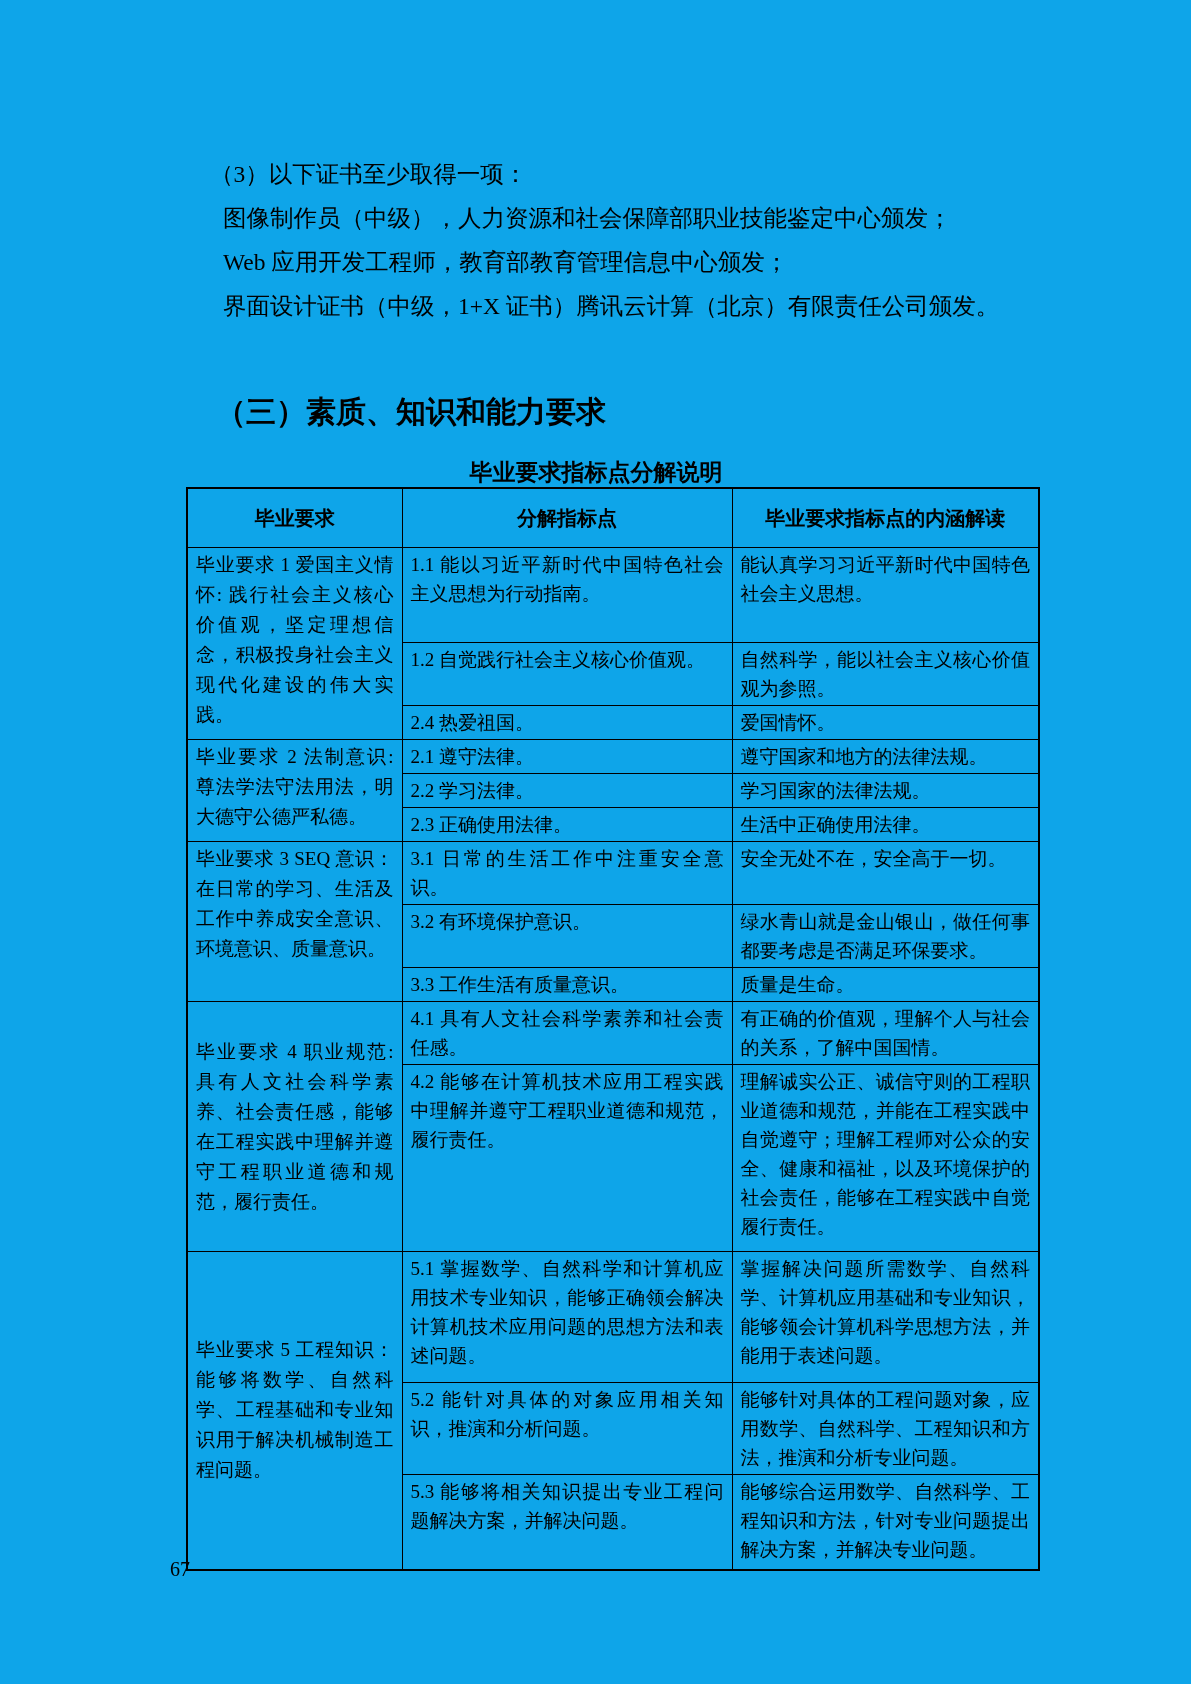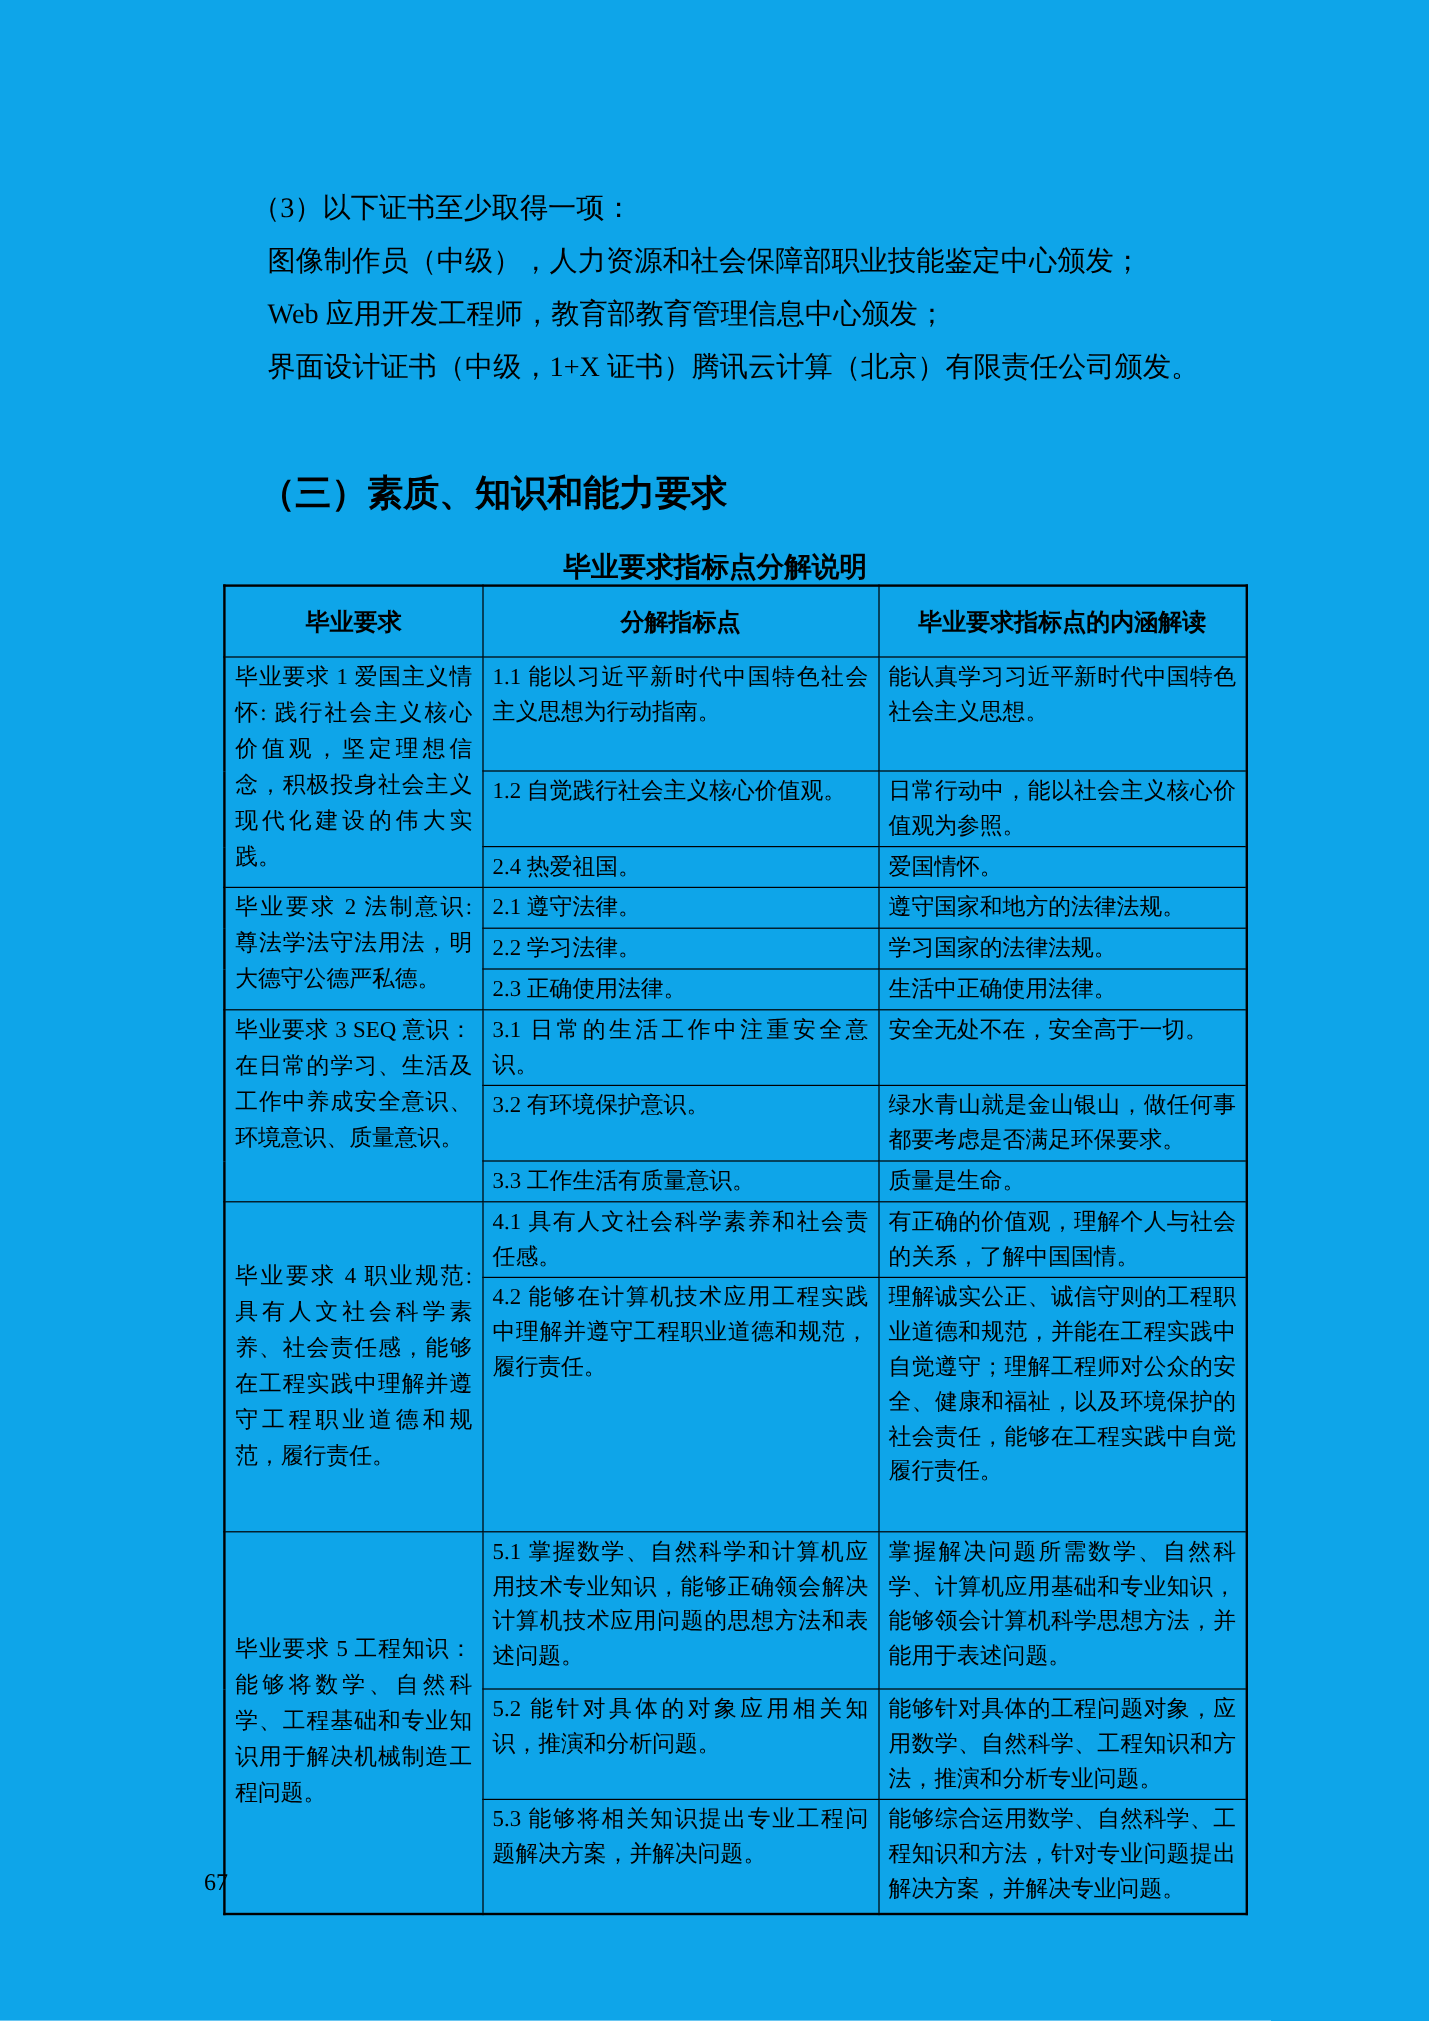--- a/index.html
+++ b/index.html
@@ -91,21 +91,21 @@
         <th>毕业要求指标点的内涵解读</th>
       </tr>
 
       <tr style="height:95px;">
         <td class="req-cell" rowspan="3">毕业要求 1 爱国主义情怀: 践行社会主义核心价值观，坚定理想信念，积极投身社会主义现代化建设的伟大实践。</td>
         <td>1.1 能以习近平新时代中国特色社会主义思想为行动指南。</td>
         <td>能认真学习习近平新时代中国特色社会主义思想。</td>
       </tr>
       <tr style="height:63px;">
         <td>1.2 自觉践行社会主义核心价值观。</td>
-        <td>日常行动中，能以社会主义核心价值观为参照。</td>
+        <td>自然科学，能以社会主义核心价值观为参照。</td>
       </tr>
       <tr style="height:32px;">
         <td>2.4 热爱祖国。</td>
         <td>爱国情怀。</td>
       </tr>
 
       <tr style="height:33px;">
         <td class="req-cell" rowspan="3">毕业要求 2 法制意识: 尊法学法守法用法，明大德守公德严私德。</td>
         <td>2.1 遵守法律。</td>
         <td>遵守国家和地方的法律法规。</td>
@@ -131,21 +131,21 @@
       <tr style="height:34px;">
         <td>3.3 工作生活有质量意识。</td>
         <td>质量是生命。</td>
       </tr>
 
       <tr style="height:63px;">
         <td class="req-cell vmid" rowspan="2">毕业要求 4 职业规范: 具有人文社会科学素养、社会责任感，能够在工程实践中理解并遵守工程职业道德和规范，履行责任。</td>
         <td>4.1 具有人文社会科学素养和社会责任感。</td>
         <td>有正确的价值观，理解个人与社会的关系，了解中国国情。</td>
       </tr>
-      <tr style="height:212px;">
+      <tr style="height:187px;">
         <td>4.2 能够在计算机技术应用工程实践中理解并遵守工程职业道德和规范，履行责任。</td>
         <td>理解诚实公正、诚信守则的工程职业道德和规范，并能在工程实践中自觉遵守；理解工程师对公众的安全、健康和福祉，以及环境保护的社会责任，能够在工程实践中自觉履行责任。</td>
       </tr>
 
       <tr style="height:131px;">
         <td class="req-cell vmid" rowspan="3">毕业要求 5 工程知识：能够将数学、自然科学、工程基础和专业知识用于解决机械制造工程问题。</td>
         <td>5.1 掌握数学、自然科学和计算机应用技术专业知识，能够正确领会解决计算机技术应用问题的思想方法和表述问题。</td>
         <td>掌握解决问题所需数学、自然科学、计算机应用基础和专业知识，能够领会计算机科学思想方法，并能用于表述问题。</td>
       </tr>
       <tr style="height:89px;">

